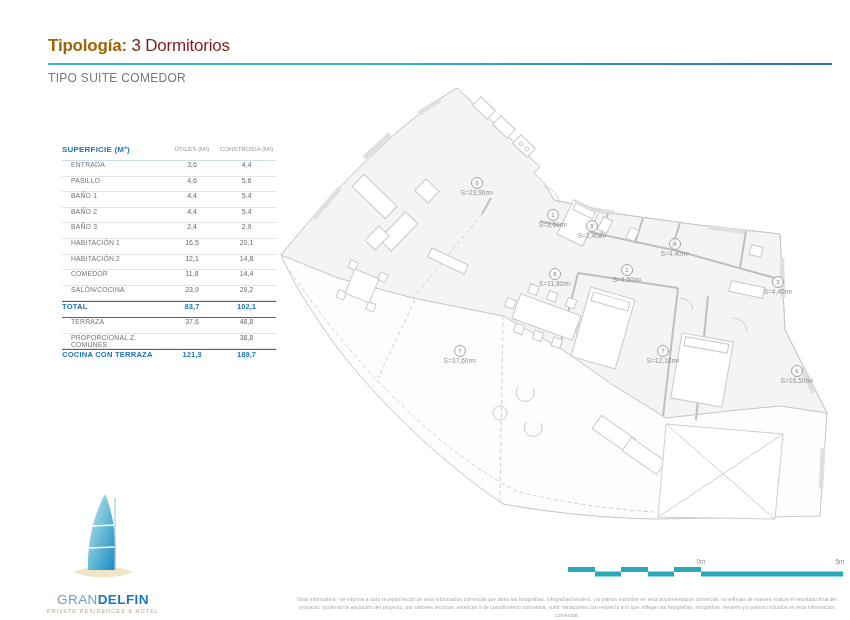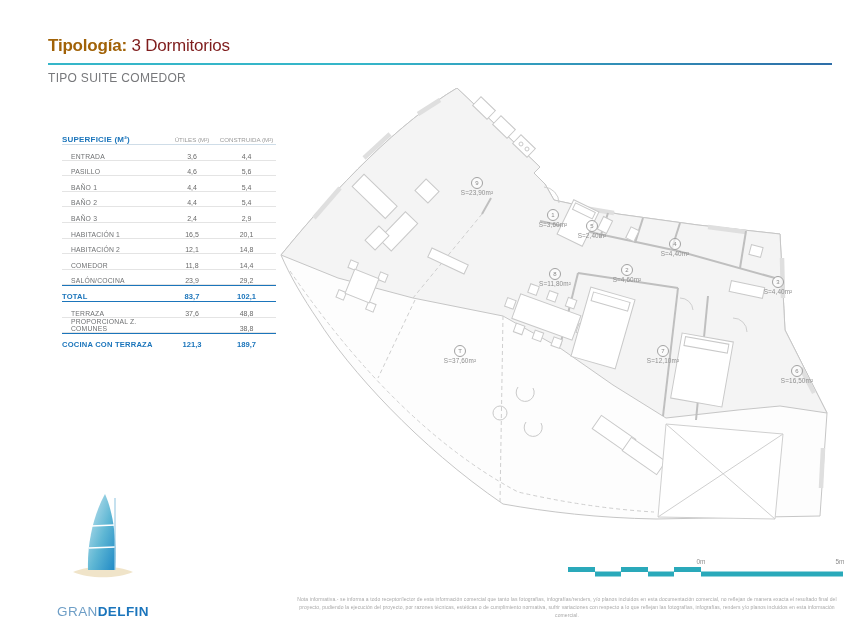--- a/index.html
+++ b/index.html
@@ -14,26 +14,26 @@
   
   .hdr-title{left:48px;top:36px;font-size:17px;letter-spacing:-0.2px;white-space:nowrap;}
   .hdr-title .t-bold{color:#a16207;font-weight:bold;}
   .hdr-title .t-light{color:#7f1d1d;font-weight:400;}
   .hdr-rule{left:48px;top:63px;width:784px;height:2px;
     background:linear-gradient(to right,#35b6c9 0%,#35b6c9 40%,#2e6ea8 100%);}
   .hdr-sub{left:48px;top:71px;font-size:12px;color:#77787b;letter-spacing:0.3px;}
 
   
   .stable{left:62px;top:129px;width:214px;}
-  .thead{display:flex;align-items:flex-end;height:15px;border-bottom:1px solid #cfdde8;}
+  .thead{display:flex;align-items:flex-start;height:15px;border-bottom:1px solid #cfdde8;margin-top:16px;}
   .th-title{flex:0 0 105px;font-size:8px;font-weight:bold;color:#1b75bb;letter-spacing:0.2px;}
   .th-col{font-size:6.2px;color:#9b9b9b;text-align:center;padding-bottom:1px;}
   .th-u{flex:0 0 50px;}
   .th-c{flex:0 0 59px;}
-  .trow{display:flex;align-items:flex-end;height:14.6px;}
+  .trow{display:flex;align-items:flex-start;height:14.6px;}
   .trow-normal{border-bottom:1px solid #e4e4e4;}
   .trow-normal .tc-label{padding-left:9px;font-size:6.8px;color:#6e7072;letter-spacing:0.2px;}
   .trow-normal .tc-val{font-size:7px;color:#6a6a6a;}
   .trow-total{border-top:1.5px solid #1b75bb;border-bottom:1.5px solid #1b75bb;}
   .trow-total.last{border-bottom:none;}
   .trow-total .tc-label{font-size:7.6px;font-weight:bold;color:#1b75bb;letter-spacing:0.2px;}
   .trow-total .tc-val{font-size:7.6px;font-weight:bold;color:#1b75bb;}
   .tc-label{flex:0 0 96px;}
   .trow .tc-label{flex:0 0 105px;box-sizing:border-box;}
   .tc-val{flex:0 0 50px;text-align:center;}
@@ -43,21 +43,21 @@
   .plan{left:278px;top:88px;width:570px;height:478px;}
   .plan svg{position:absolute;left:0;top:0;}
   .plan-label{position:absolute;width:64px;text-align:center;line-height:1;}
   .plan-label .pl-circle{
     display:inline-flex;width:10px;height:10px;border:1px solid #a2a2a2;border-radius:50%;
     align-items:center;justify-content:center;font-size:6px;color:#8a8a8a;background:rgba(255,255,255,.6);}
   .plan-label .pl-area{display:block;margin-top:1px;font-size:6.4px;color:#8f8f8f;letter-spacing:0.1px;}
 
   
   .logo{left:44px;top:492px;width:118px;text-align:center;}
-  .logo-name{margin-top:16px;font-size:13.5px;letter-spacing:0.4px;white-space:nowrap;}
+  .logo-name{margin-top:4px;font-size:13.5px;letter-spacing:0.4px;white-space:nowrap;}
   .logo-name .ln-light{color:#6e9ec6;font-weight:400;}
   .logo-name .ln-bold{color:#1b75bc;font-weight:bold;}
   .logo-tag{margin-top:1px;font-size:5.4px;color:#b4a58d;letter-spacing:1.1px;}
 
   
   .scalebar{left:566px;top:556px;width:284px;height:30px;}
 
   
   .disclaimer{left:288px;top:595px;width:558px;text-align:center;
     font-size:5px;line-height:1.6;color:#a8a8a8;letter-spacing:0.1px;}

